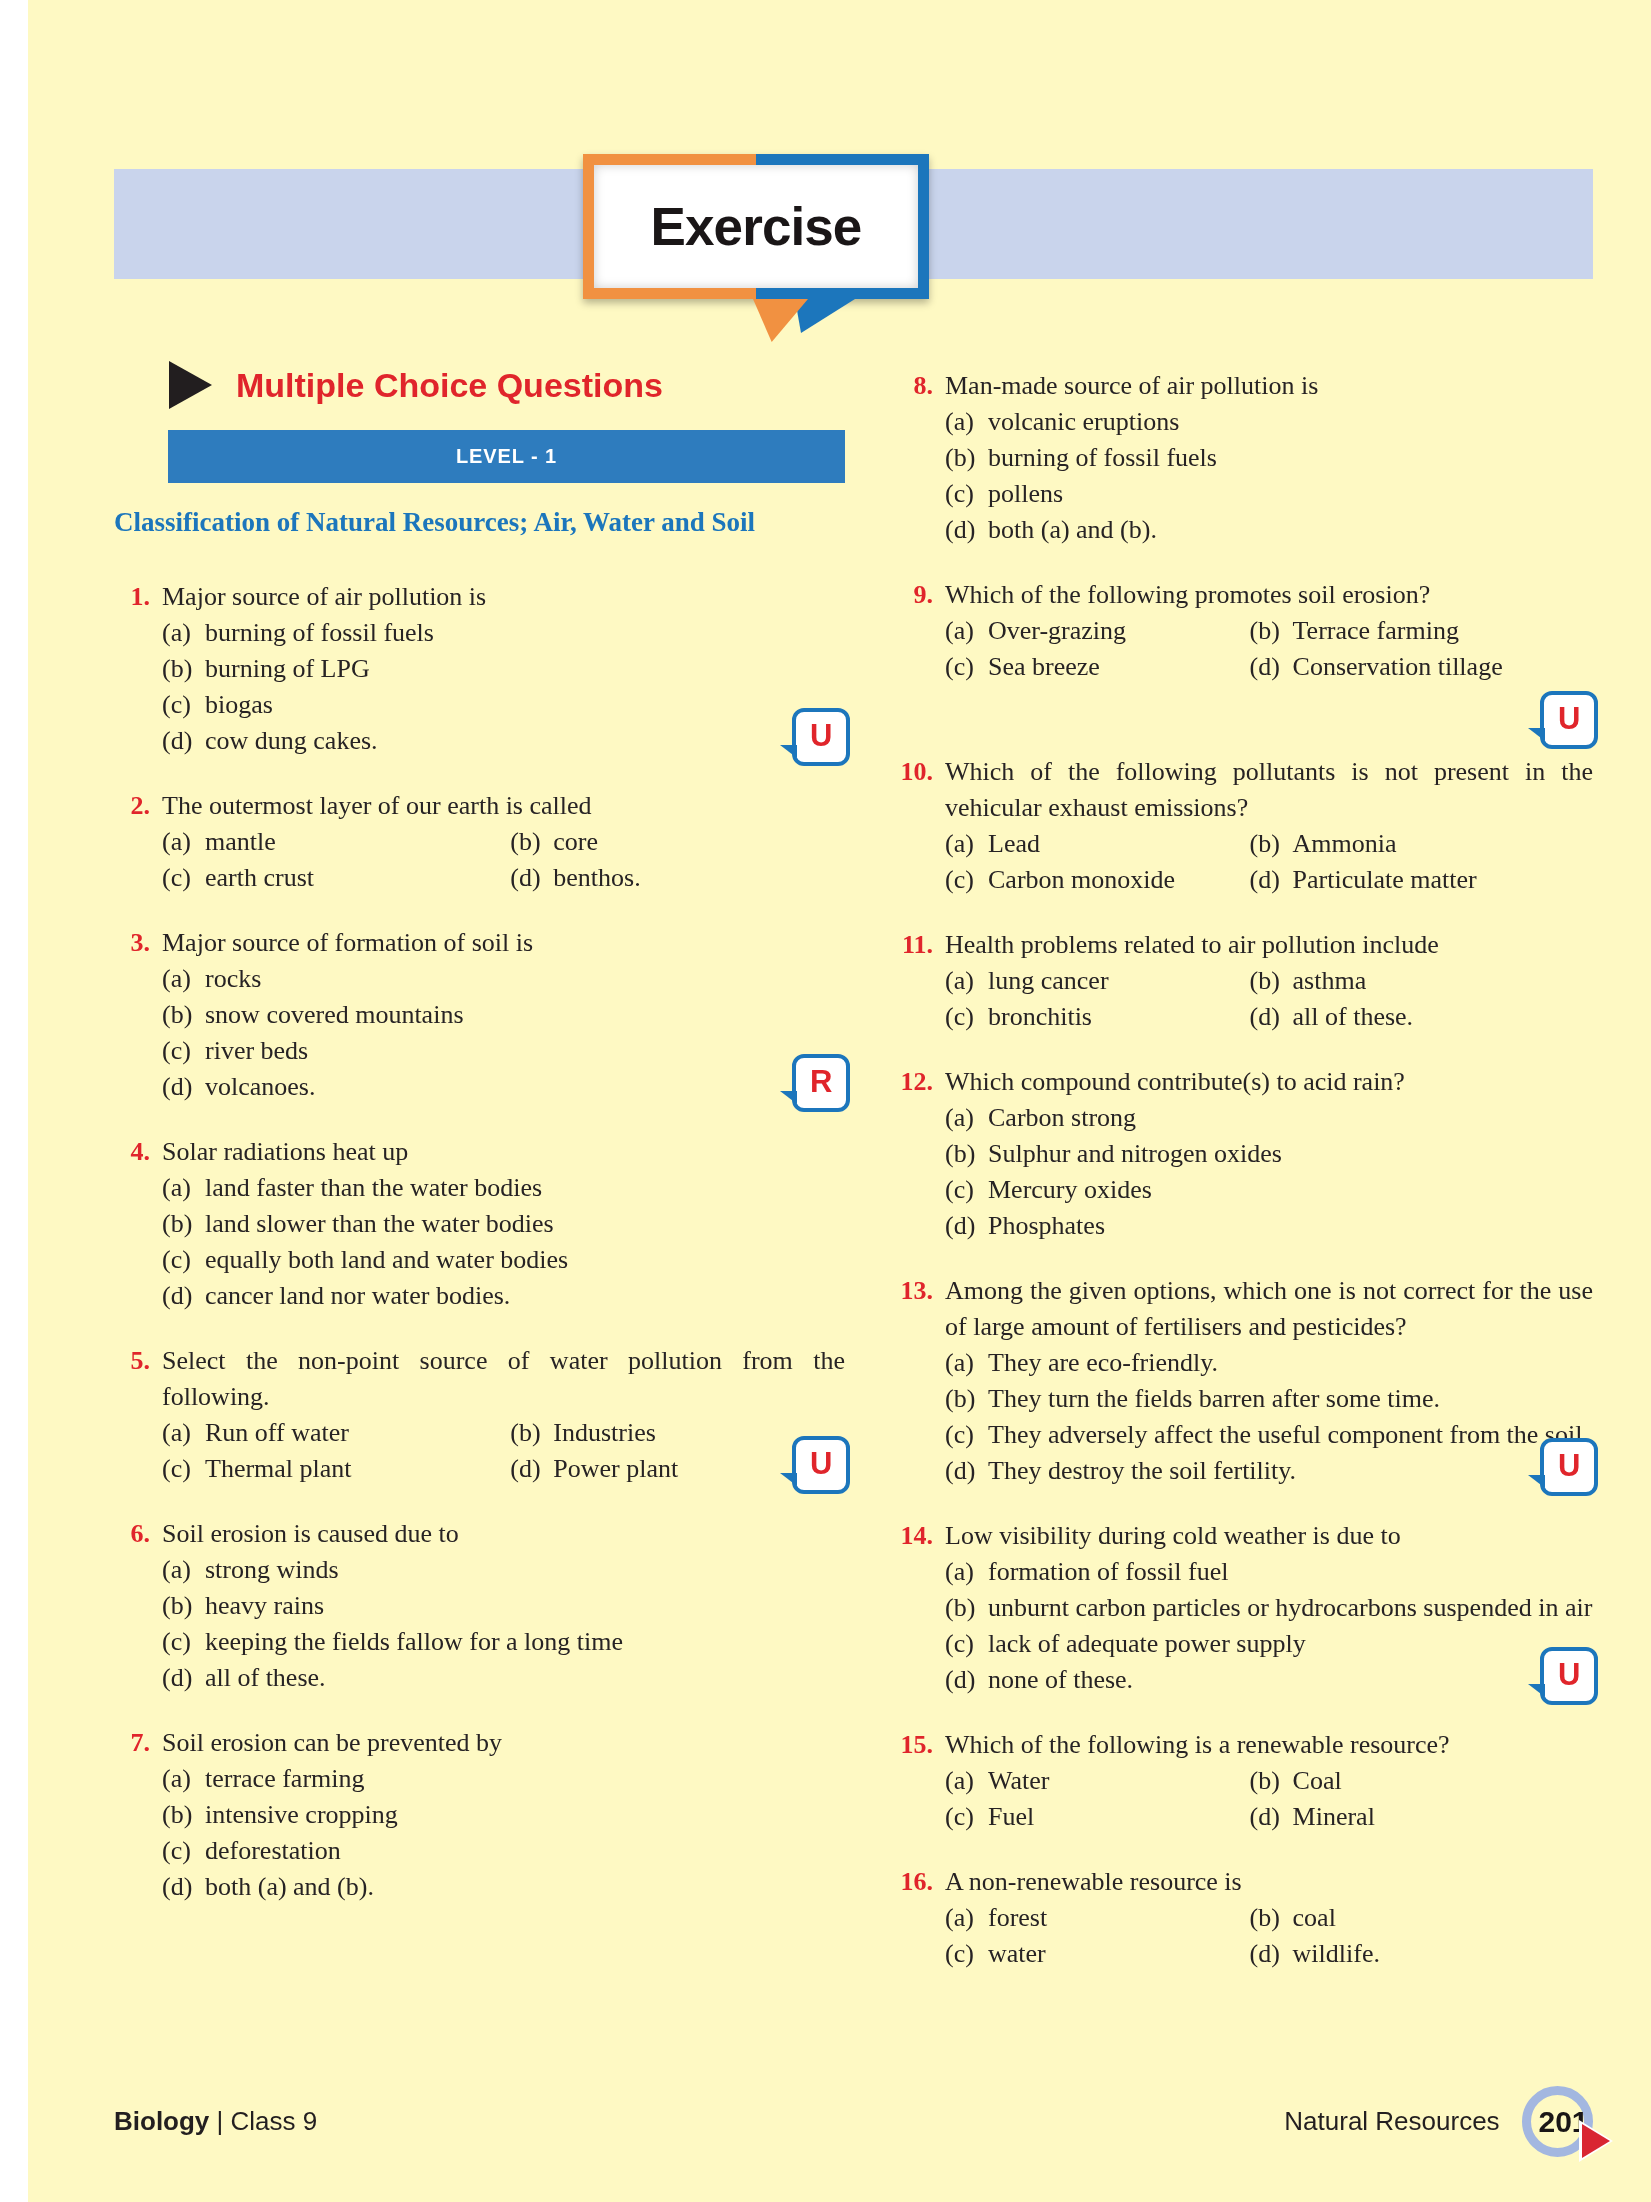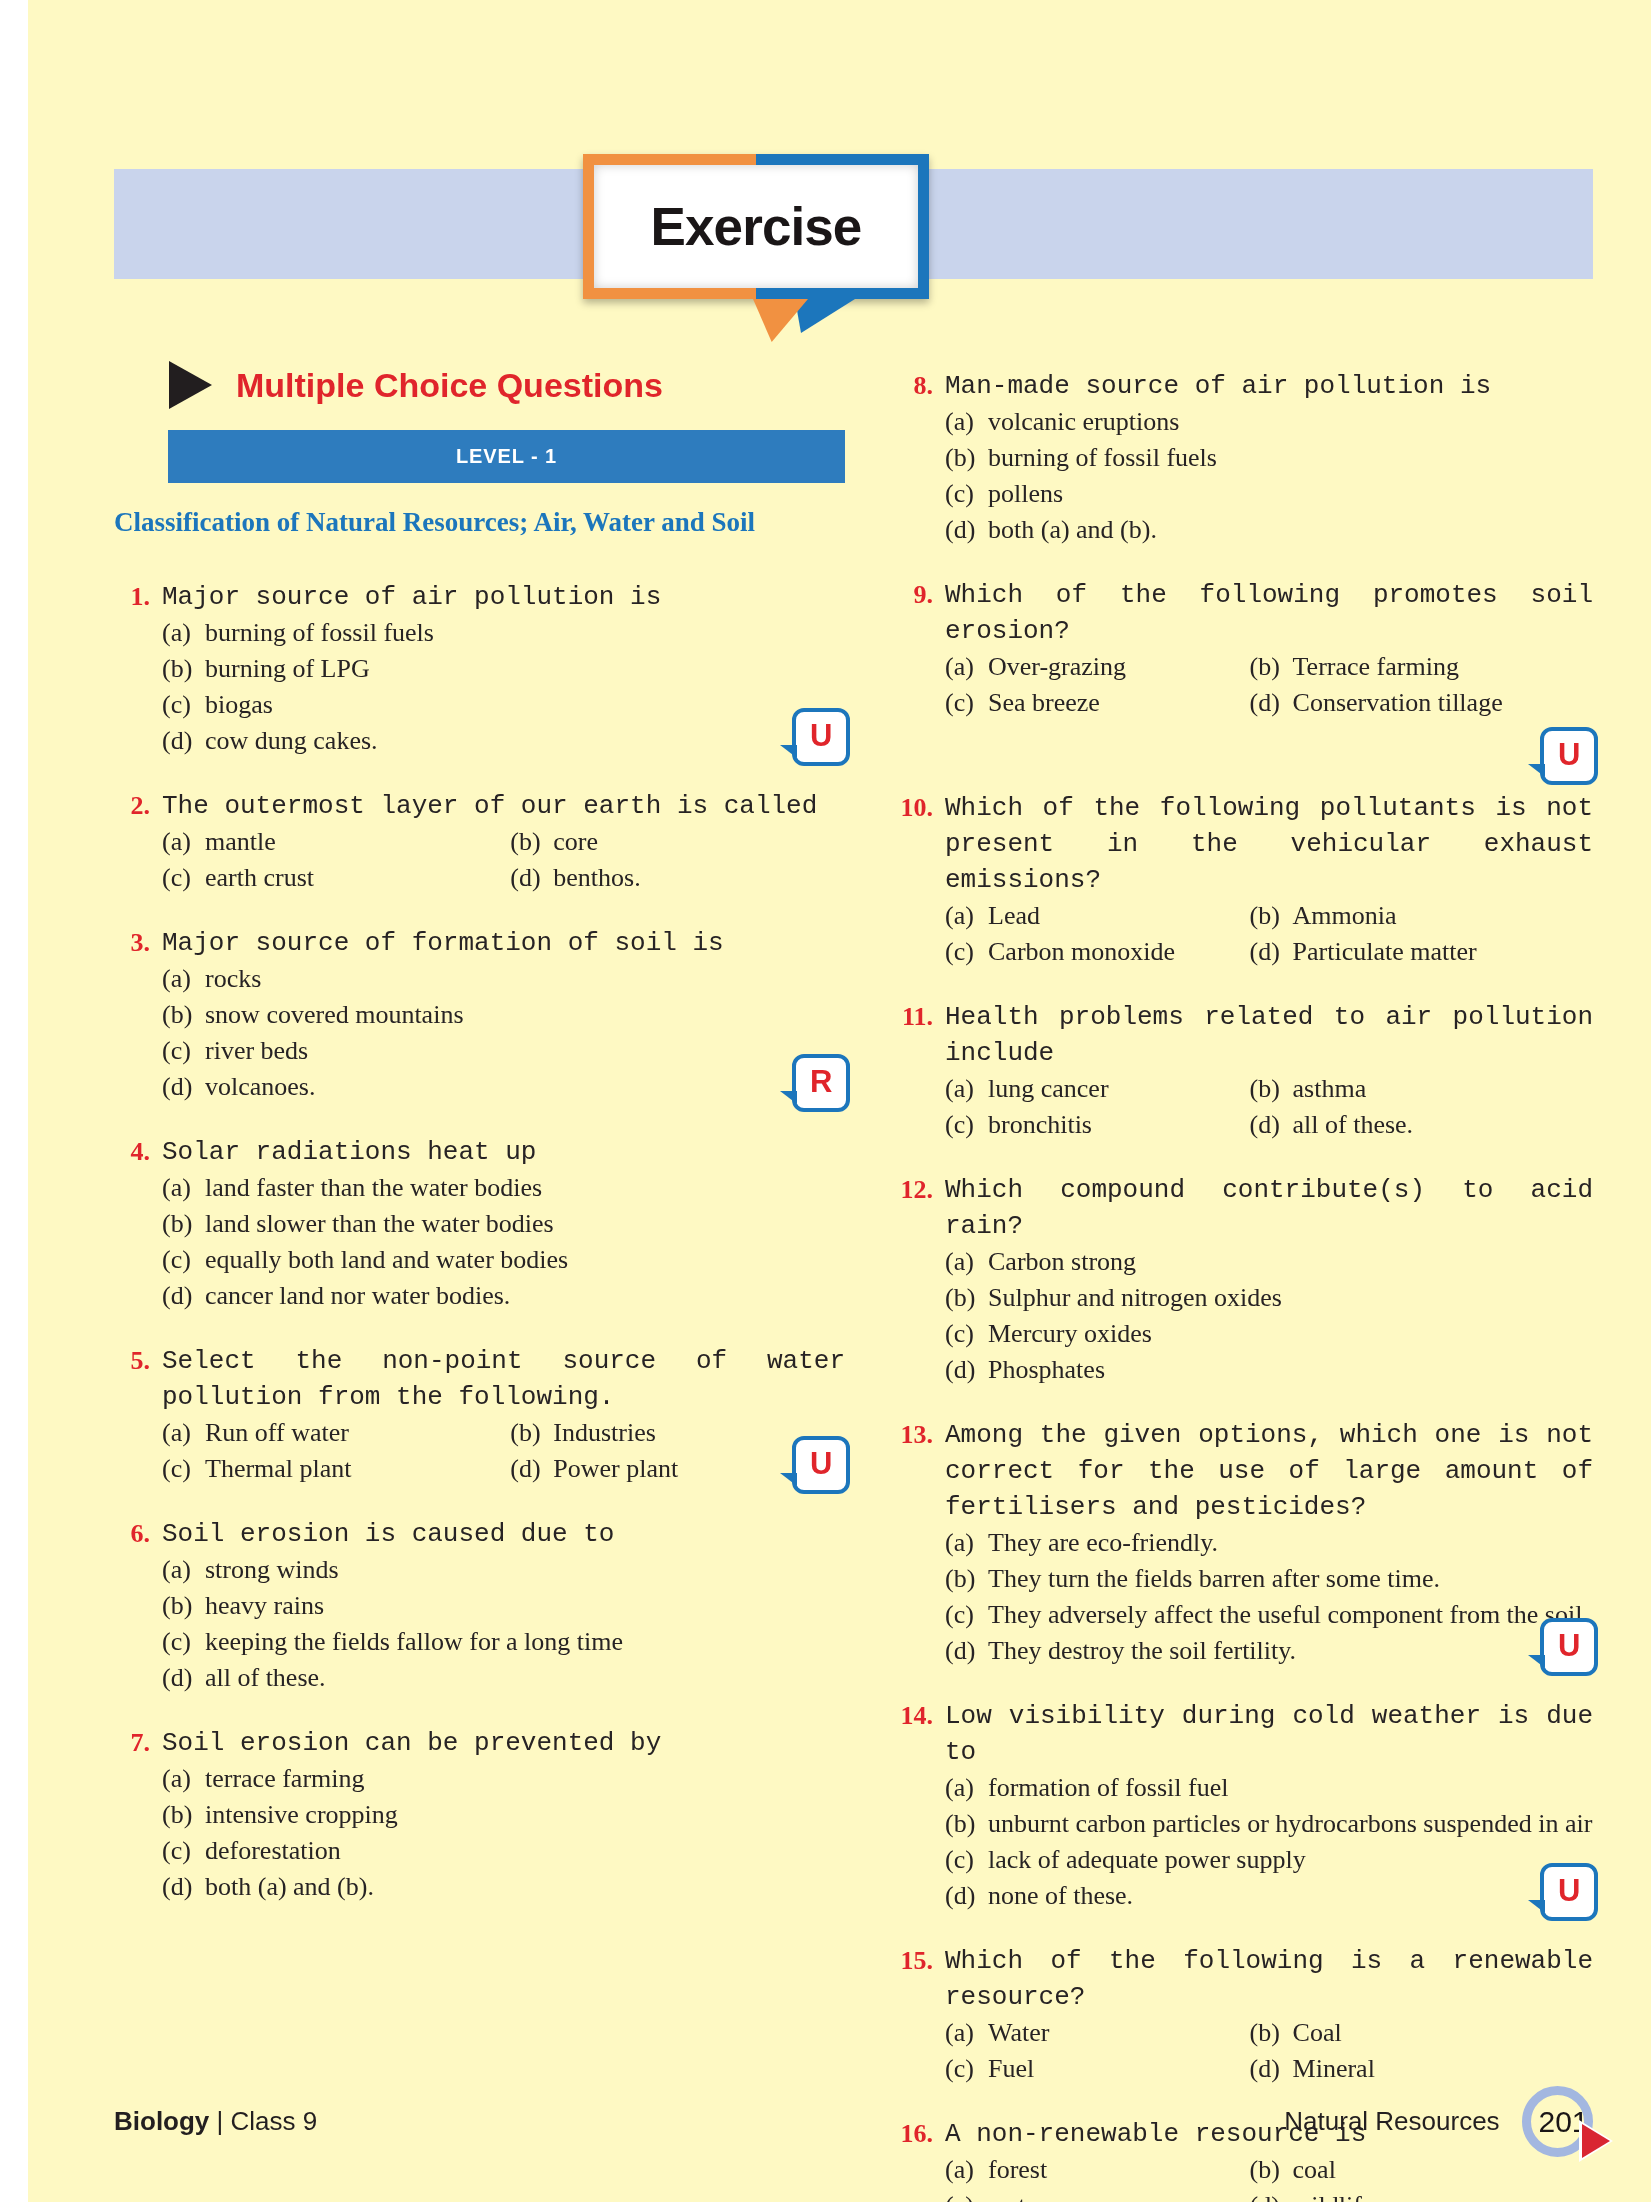--- a/index.html
+++ b/index.html
@@ -34,21 +34,21 @@
   .level-text{font-family:"Liberation Sans",sans-serif;font-weight:bold;font-size:20px;color:#ffffff;letter-spacing:0.9px;}
   .section-head{font-family:Liberation Serif, serif;font-weight:bold;font-size:27px;line-height:34px;
                 color:#1c76bc;max-width:680px;margin-bottom:40px;}
 
   
   .q{display:flex;margin-bottom:29px;font-size:26px;line-height:36px;}
   .q.gap-below{margin-bottom:69px;}
   .qnum{flex:none;width:48px;box-sizing:border-box;padding-right:12px;text-align:right;
         color:#e0252b;font-weight:bold;}
   .qbody{flex:1;position:relative;}
-  .qtext{text-align:justify;font-family:Liberation Mono, monospace;}
+  .qtext{text-align:justify;}
   .opts{margin-top:0;}
   .opts.grid{display:grid;}
   #col-left .opts.grid{grid-template-columns:51% 49%;}
   #col-right .opts.grid{grid-template-columns:47% 53%;}
   .opt{display:flex;}
   .olabel{flex:none;width:43px;}
   .otext{flex:1;text-align:justify;}
 
   
   .badge{position:absolute;width:50px;height:50px;box-sizing:content-box;border:4.3px solid #1c76bc;
@@ -60,21 +60,21 @@
   .badge.pos-below{right:-5.2px;bottom:-64px;}
 
   
   .footer{position:absolute;left:86px;top:2086px;width:1479px;display:flex;align-items:center;
           justify-content:space-between;font-family:"Liberation Sans",sans-serif;font-size:26px;color:#231f20;}
   .foot-left b{font-weight:bold;}
   .foot-right{display:flex;align-items:center;}
   .chapter-label{margin-right:22.4px;}
   .pg-ring{position:relative;width:53px;height:53px;border:9.5px solid #a3b7e0;border-radius:50%;
            display:flex;align-items:center;justify-content:center;}
-  .pg-num{font-weight:normal;font-size:30px;color:#1a1617;padding-left:12px;}
+  .pg-num{font-weight:bold;font-size:30px;color:#1a1617;padding-left:12px;}
   .pg-arrow-bg{position:absolute;right:-29px;bottom:-13.8px;width:0;height:0;
                border-top:21.5px solid transparent;border-bottom:21.5px solid transparent;border-left:34px solid #ffffff;}
   .pg-arrow{position:absolute;right:-26px;bottom:-9.5px;width:0;height:0;
             border-top:17px solid transparent;border-bottom:17px solid transparent;border-left:28px solid #d92632;}
 </style>
 </head>
 <body>
 
 <div id="page">
 

